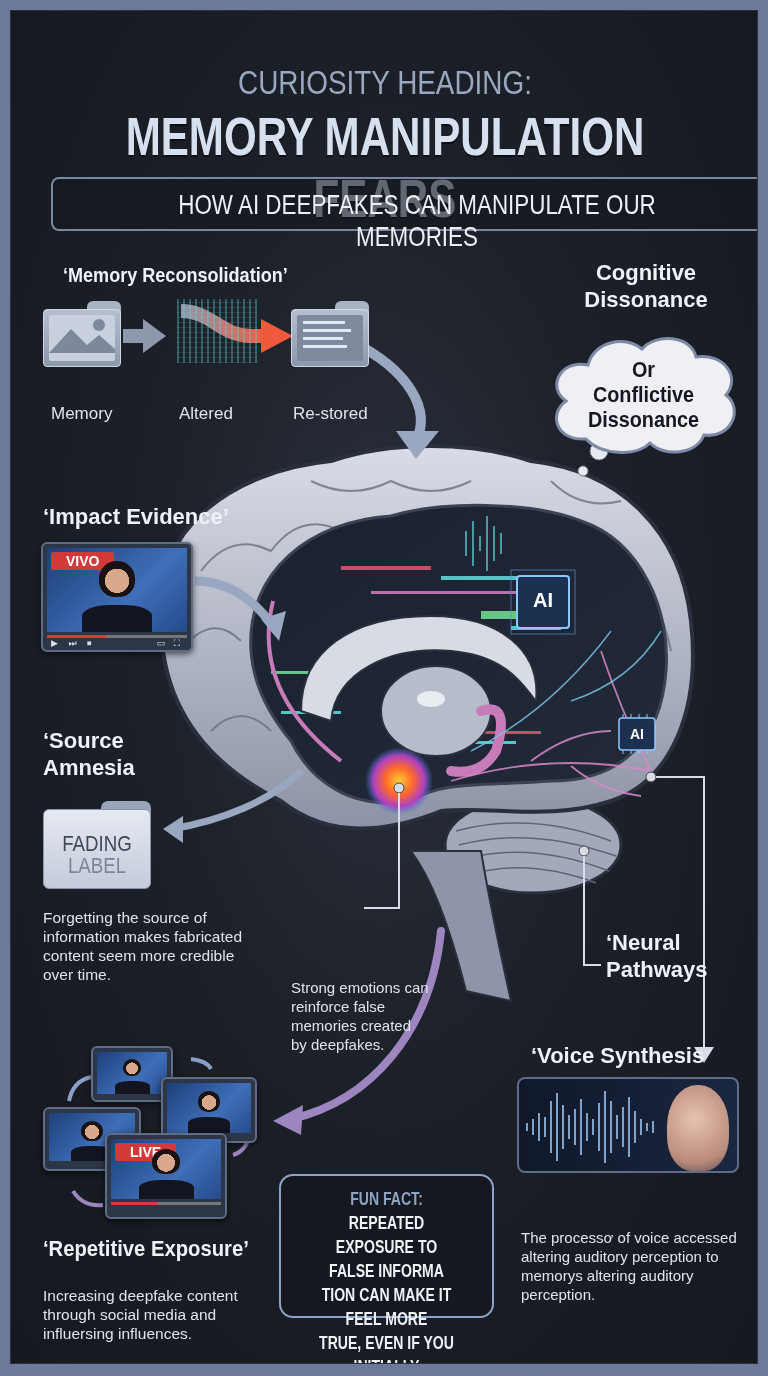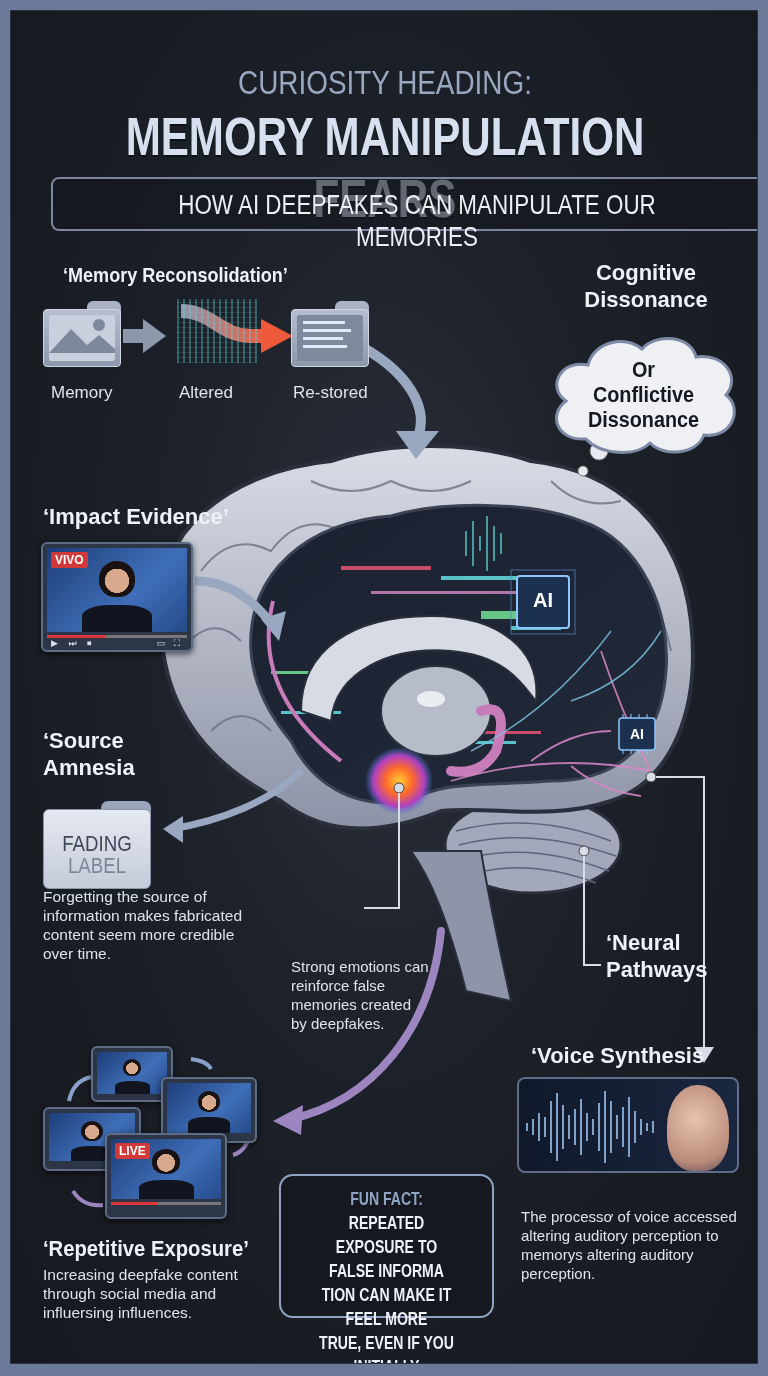--- a/index.html
+++ b/index.html
@@ -14,34 +14,34 @@
   .abs { position: absolute; }
 
   
   .kicker { left: 0; width: 748px; top: 52px; text-align: center; font-size: 34px; color: #9aa7c0; transform: scaleX(0.82); letter-spacing: 0; }
   .title { left: 0; width: 748px; top: 94px; text-align: center; font-size: 54px; font-weight: bold; color: #d6e0ee; transform: scaleX(0.78); letter-spacing: 0px;
            text-shadow: 0 2px 0 #0d0f14; }
   .subtitle-box { left: 40px; top: 166px; width: 732px; height: 54px; border: 2px solid #7b86a0; border-radius: 8px; background: rgba(20,23,30,.6); }
   .subtitle { position: absolute; left: 0; right: 0; top: 10px; text-align: center; font-size: 28px; color: #ecf0f6; transform: scaleX(0.8); }
 
   .h { font-weight: bold; color: #eef1f6; font-size: 22px; line-height: 27px; transform-origin: left top; }
-  .p { color: #dfe3ea; font-size: 15.5px; line-height: 19px; }
+  .p { color: #dfe3ea; font-size: 15.5px; line-height: 19px; margin-top: 21px; }
 
   
   .folder { position: absolute; width: 78px; height: 66px; }
   .folder .tab { position: absolute; right: 0; top: 0; width: 34px; height: 12px; background: #aab3c4; border-radius: 6px 6px 0 0; }
   .folder .body { position: absolute; left: 0; top: 8px; width: 78px; height: 58px; background: linear-gradient(#b6bed0,#8e98ad); border-radius: 4px; border: 1px solid #cfd6e3; }
   .folder .inner { position: absolute; left: 6px; top: 14px; right: 6px; bottom: 6px; background: #c9d0dd; border-radius: 2px; overflow: hidden; }
 
   .cloud-wrap { left: 535px; top: 318px; width: 195px; height: 130px; }
   .cloud-text { position: absolute; left: 0; right: 0; top: 28px; text-align: center; color: #151820; font-weight: bold; font-size: 22px; line-height: 25px; transform: scaleX(0.9); }
 
   .video { position: absolute; border: 2px solid #5f6c86; border-radius: 6px; background: #2d3647; overflow: hidden; box-shadow: 0 2px 6px rgba(0,0,0,.6); }
   .video .screen { position: absolute; left: 4px; top: 4px; right: 4px; bottom: 18px; background: linear-gradient(135deg,#1e3e7a,#3f6fb8 60%,#254a8a); overflow: hidden; }
-  .video .badge { position: absolute; left: 4px; top: 4px; background: #d23a3a; color: #fff; font-size: 12px; font-weight: bold; padding: 1px 4px; border-radius: 2px; }
+  .video .badge { position: absolute; left: 4px; top: 4px; background: #d23a3a; color: #fff; font-size: 14px; font-weight: bold; padding: 1px 15px; border-radius: 2px; }
   .video .person-head { position: absolute; width: 26%; height: 42%; left: 37%; top: 16%; background: radial-gradient(circle at 50% 55%, #d9a98d 0 45%, #1a1212 46%); border-radius: 50% 50% 45% 45%; }
   .video .person-body { position: absolute; width: 50%; height: 32%; left: 25%; bottom: 0; background: #121520; border-radius: 40% 40% 0 0; }
   .video .bar { position: absolute; left: 4px; right: 4px; bottom: 12px; height: 3px; background: #777; }
   .video .bar .prog { width: 42%; height: 100%; background: #e0383a; }
   .video .ctrl { position: absolute; left: 8px; bottom: 1px; font-size: 9px; color: #d9dee8; letter-spacing: 4px; }
   .video .ctrl-r { position: absolute; right: 8px; bottom: 1px; font-size: 9px; color: #d9dee8; letter-spacing: 3px; }
 
   .fading { left: 32px; top: 790px; width: 108px; height: 88px; }
   .fading .body { position: absolute; left: 0; top: 8px; width: 108px; height: 80px; background: linear-gradient(#e5e9f1,#c4cbd9); border: 1px solid #8b96ab; border-radius: 6px; }
   .fading .tab { position: absolute; right: 0; top: 0; width: 50px; height: 14px; background: #9aa5bb; border-radius: 7px 7px 0 0; }

